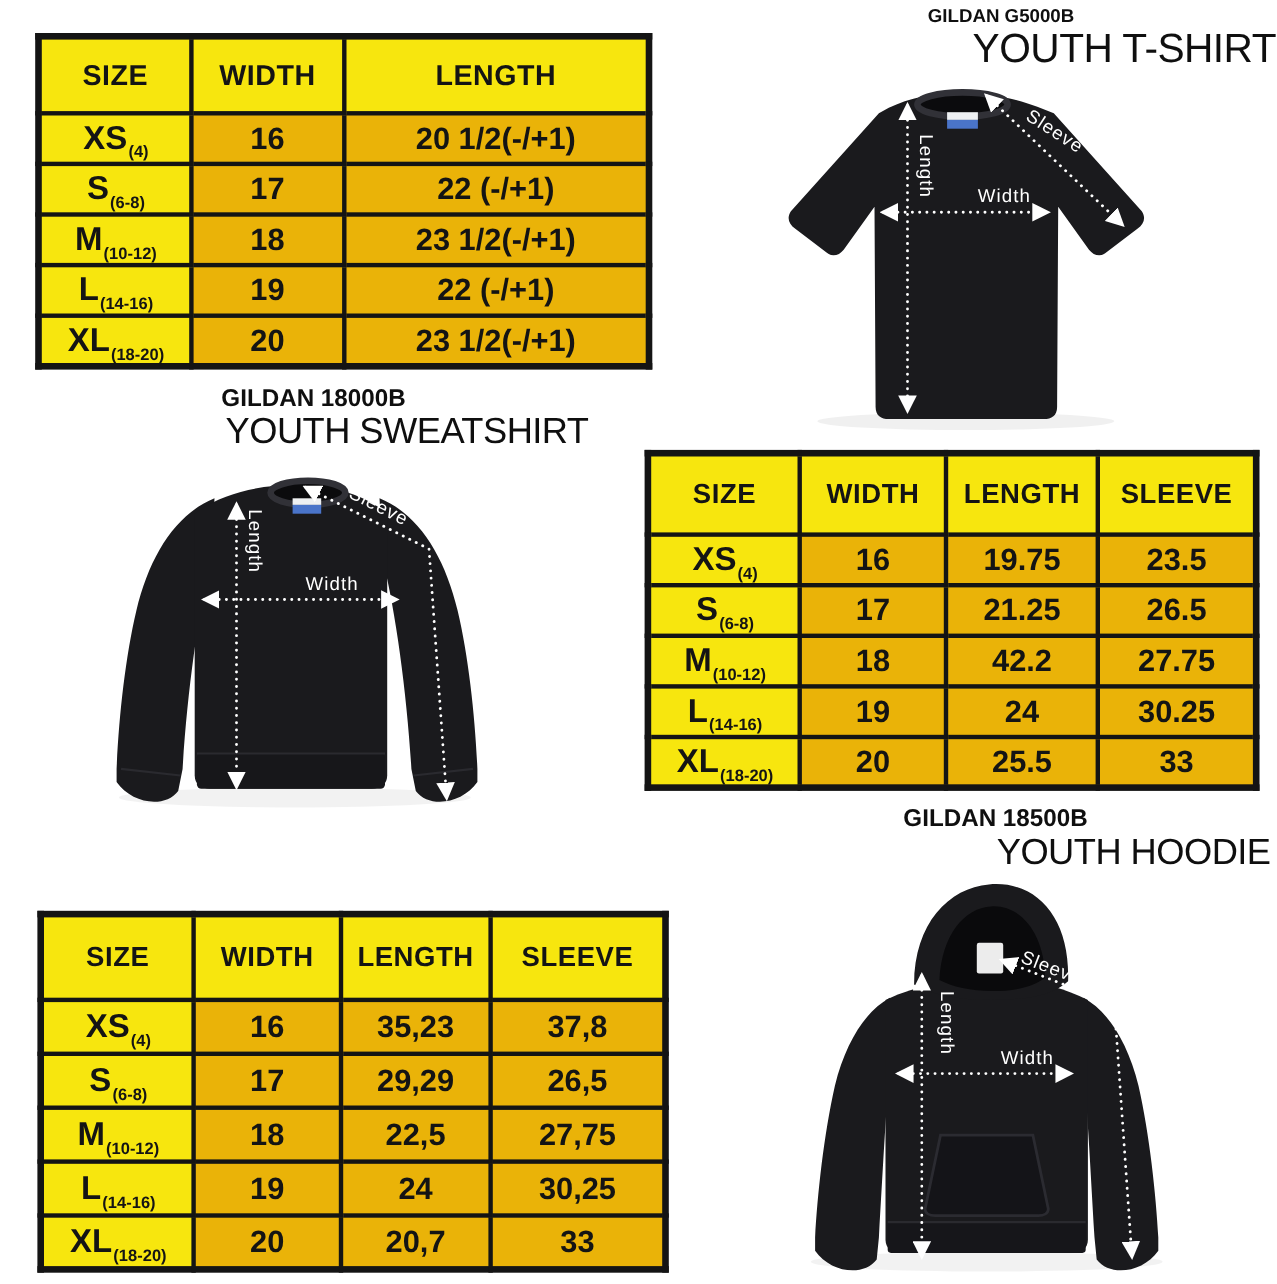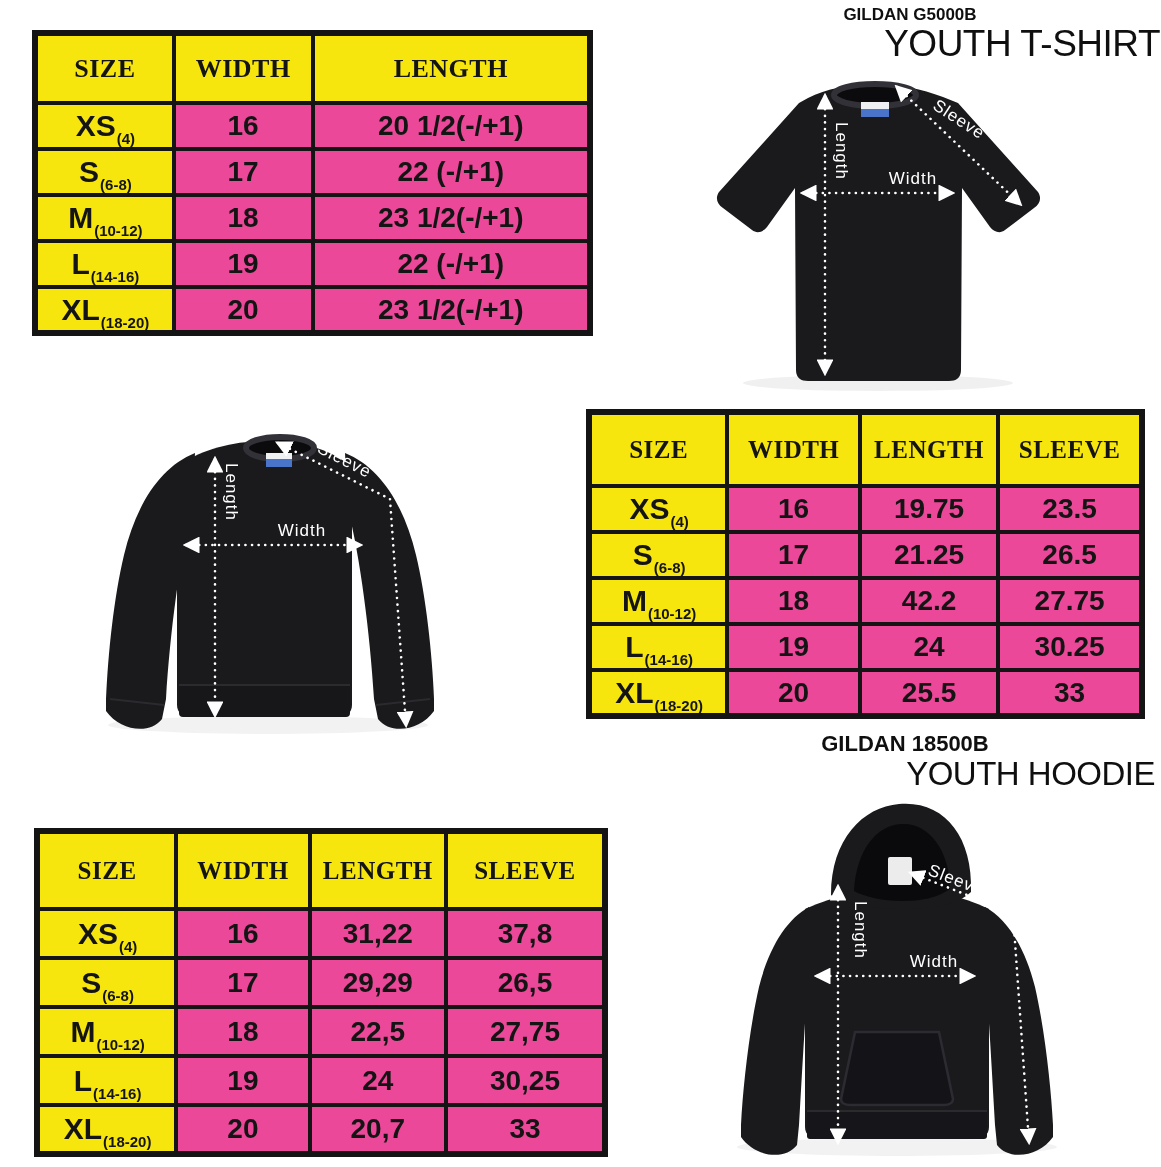--- a/index.html
+++ b/index.html
@@ -10,25 +10,25 @@
   }
   html,body{margin:0;padding:0;background:#ffffff;}
   body{font-family:"Liberation Sans","DejaVu Sans",sans-serif;}
   .canvas{position:relative;width:1161px;height:1167px;background:#ffffff;overflow:hidden;}
 
   
   .size-table{position:absolute;border-collapse:collapse;table-layout:fixed;
     background:#fff;border:6px solid var(--border);}
   .size-table th,.size-table td{border:4px solid var(--border);padding:0;vertical-align:middle;}
   .hcell{background:var(--yellow);color:var(--ink);font-weight:bold;font-size:26px;
-    text-align:center;letter-spacing:.5px;font-family:Liberation Serif, serif;}
+    text-align:center;letter-spacing:.5px;}
   .scell{background:var(--yellow);color:var(--ink);text-align:center;font-weight:bold;line-height:1;}
   .sz{font-size:30px;font-weight:bold;margin-top:24px;}
   .szsub{font-size:15px;font-weight:bold;position:relative;top:8px;left:1px;}
-  .vcell{background:#ec4899;color:var(--ink);font-size:28px;font-weight:bold;text-align:center;}
+  .vcell{background:#eab308;color:var(--ink);font-size:28px;font-weight:bold;text-align:center;}
 
   .t1{left:32px;top:30px;width:561px;height:300px;}
   .t1 thead tr{height:70px;} .t1 tbody tr{height:46px;}
   .t2{left:586px;top:409px;width:559px;height:306px;}
   .t2 thead tr{height:74px;} .t2 tbody tr{height:46px;}
   .t2 .hcell{font-size:25px;}
   .t3{left:34px;top:828px;width:574px;height:322px;}
   .t3 thead tr{height:78px;} .t3 tbody tr{height:49px;}
   .t3 .hcell{font-size:25px;}
 
@@ -118,20 +118,24 @@
       <rect x="161" y="29" width="28" height="8" fill="#4A74C9"></rect>
     </g>
     <line class="dotline" x1="125" y1="16" x2="125" y2="293" marker-start="url(#mk-tee)" marker-end="url(#mk-tee)"></line>
     <line class="dotline" x1="103" y1="113" x2="252" y2="113" marker-start="url(#mk-tee)" marker-end="url(#mk-tee)"></line>
     <line class="dotline" x1="197" y1="7" x2="320" y2="124" marker-start="url(#mk-tee)" marker-end="url(#mk-tee)"></line>
     <text class="mlabel" transform="translate(136,42) rotate(90)">Length</text>
     <text class="mlabel" x="213" y="104" text-anchor="middle">Width</text>
     <text class="mlabel" transform="translate(256,44) rotate(33)" text-anchor="middle">Sleeve</text>
   </svg>
 
+  <div class="ptitle small sw-title">
+    <div class="brand">GILDAN 18000B</div>
+    <div class="pname">YOUTH SWEATSHIRT</div>
+  </div>
 
   <svg class="fig fig-sweat" viewBox="0 0 450 330">
     <defs>
       <marker id="mk-sw" viewBox="0 0 10 10" refX="8" refY="5" markerWidth="6.5" markerHeight="6.5" orient="auto-start-reverse">
         <path d="M0,0 L10,5 L0,10 Z" fill="#ffffff"></path>
       </marker>
     </defs>
     <ellipse cx="228" cy="308" rx="160" ry="9" fill="rgba(0,0,0,0.05)"></ellipse>
     <path class="garment" d="M155,36 C120,50 96,88 84,138 C74,180 68,235 66,282 L66,294 C80,314 110,318 122,302 L126,282 C130,215 140,140 152,92 Z"></path>
     <path class="garment" d="M305,36 C340,50 364,88 376,138 C386,180 392,235 394,282 L394,294 C380,314 350,318 338,302 L334,282 C330,215 320,140 308,92 Z"></path>
@@ -243,21 +247,21 @@
           <th class="hcell">SIZE</th>
           <th class="hcell">WIDTH</th>
           <th class="hcell">LENGTH</th>
           <th class="hcell">SLEEVE</th>
         </tr>
       </thead>
       <tbody>
         <tr>
           <td class="scell"><span class="sz">XS</span><span class="szsub">(4)</span></td>
           <td class="vcell">16</td>
-          <td class="vcell">31,22</td>
+          <td class="vcell">35,23</td>
           <td class="vcell">37,8</td>
         </tr>
         <tr>
           <td class="scell"><span class="sz">S</span><span class="szsub">(6-8)</span></td>
           <td class="vcell">17</td>
           <td class="vcell">29,29</td>
           <td class="vcell">26,5</td>
         </tr>
         <tr>
           <td class="scell"><span class="sz">M</span><span class="szsub">(10-12)</span></td>

